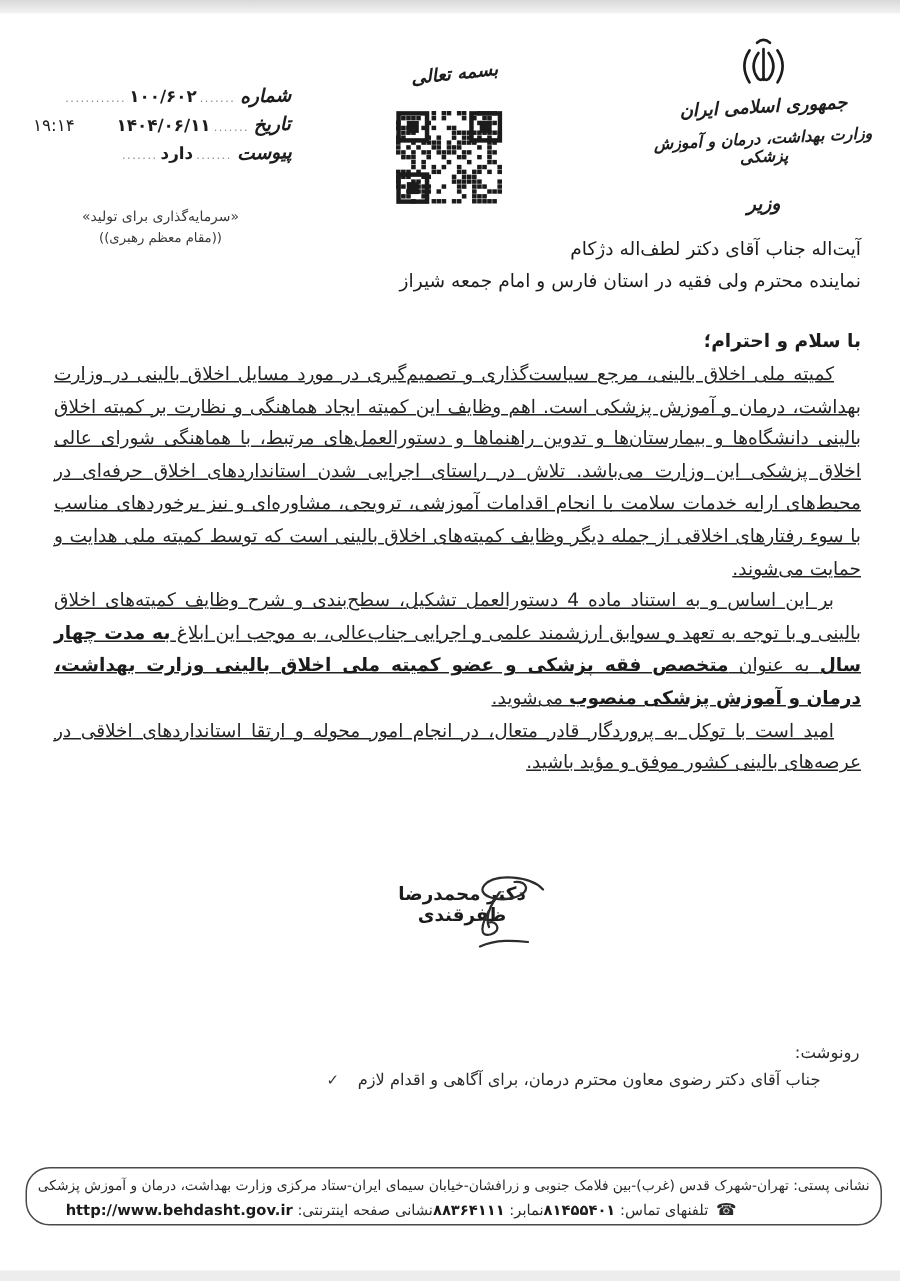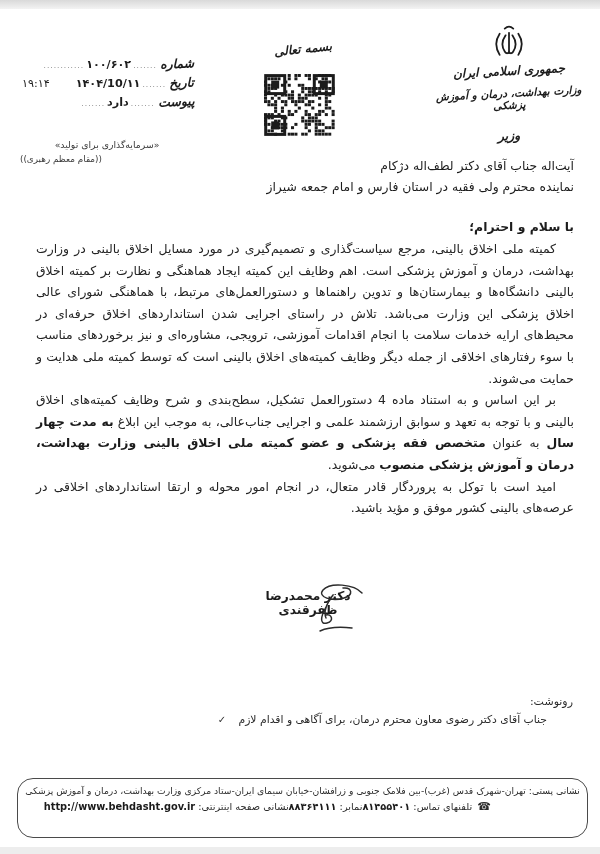--- a/index.html
+++ b/index.html
@@ -31,45 +31,45 @@
   
   .fields { position:absolute; left:20px; top:56px; width:174px; font-size:11px; color:#1d1d1d; }
   .frow { position:relative; display:flex; direction:rtl; align-items:baseline; height:19px; }
   .flabel { font-size:12.5px; font-weight:bold; font-style:italic; margin-left:3px;
     transform:rotate(-2deg); white-space:nowrap; }
   .fdots { color:#8a8a8a; font-size:7.5px; letter-spacing:1px; overflow:hidden;
     white-space:nowrap; align-self:center; }
   .fval { font-weight:bold; font-size:11.2px; margin:0 2px; white-space:nowrap; }
   .ftime { position:absolute; left:2px; top:2px; font-weight:normal; font-size:11.2px; }
   .slogan1 { text-align:center; font-size:9.3px; margin-top:26px; color:#3a3a3a; }
-  .slogan2 { text-align:left; font-size:8.8px; margin-top:4px; color:#3a3a3a; }
+  .slogan2 { text-align:center; font-size:8.8px; margin-top:4px; color:#3a3a3a; }
 
   
   .recipient { position:absolute; right:26px; top:155px; text-align:right;
     font-size:12.4px; font-weight:normal; line-height:21px; color:#1c1c1c; }
   .salutation { position:absolute; right:26px; top:219px; font-size:12.4px;
     font-weight:bold; color:#1c1c1c; }
   .body-text { position:absolute; right:26px; left:36px; top:238px; direction:rtl;
     text-align:justify; font-size:12.4px; line-height:21.6px; color:#242424; }
-  .body-text p { text-indent:18px; }
+  .body-text p { text-indent:18px;text-decoration:underline; }
   .b { font-weight:bold; color:#1b1b1b; }
 
   
   .sig-name { position:absolute; left:248px; top:589px; width:120px; text-align:center;
     font-size:12.2px; font-weight:bold; color:#1c1c1c; }
   .sig-scribble { position:absolute; left:296px; top:581px; }
 
   
   .cc-label { position:absolute; right:27px; top:695px; font-size:11px; color:#2a2a2a; }
   .cc-item { position:absolute; right:53px; top:713px; font-size:10.8px; color:#2a2a2a;
     direction:rtl; }
   .cc-check { margin-right:9px; font-size:10px; color:#333; }
 
   
-  .footer-box { position:absolute; left:17px; top:778px; width:571px; height:60px;
+  .footer-box { position:absolute; left:17px; top:778px; width:571px; height:39px;
     border:1.2px solid #4a4a4a; border-radius:16px; background:#fff; }
   .addr { text-align:center; font-size:9.2px; margin-top:6px; color:#2b2b2b;
     white-space:nowrap; overflow:hidden; }
   .contact { display:flex; direction:rtl; justify-content:space-between;
     align-items:baseline; padding:4px 96px 0 40px; font-size:9.8px; color:#2b2b2b; }
   .contact .grp { white-space:nowrap; }
   .url { font-weight:bold; direction:ltr; unicode-bidi:embed; color:#1b1b1b;padding-left:36px; }
   .phone-ic { font-size:11px; margin-left:2px; }
 </style>
 </head>
@@ -295,21 +295,21 @@
   <div class="fields">
     <div class="frow">
       <span class="flabel">شماره</span>
       <span class="fdots">.......</span>
       <span class="fval">۱۰۰/۶۰۲</span>
       <span class="fdots">............</span>
     </div>
     <div class="frow">
       <span class="flabel">تاریخ</span>
       <span class="fdots">.......</span>
-      <span class="fval">۱۴۰۴/10/۱۱</span>
+      <span class="fval">۱۴۰۴/۰۶/۱۱</span>
       <span class="ftime">۱۹:۱۴</span>
     </div>
     <div class="frow">
       <span class="flabel">پیوست</span>
       <span class="fdots">.......</span>
       <span class="fval">دارد</span>
       <span class="fdots">.......</span>
     </div>
     <div class="slogan1">«سرمایه‌گذاری برای تولید»</div>
     <div class="slogan2">((مقام معظم رهبری))</div>

